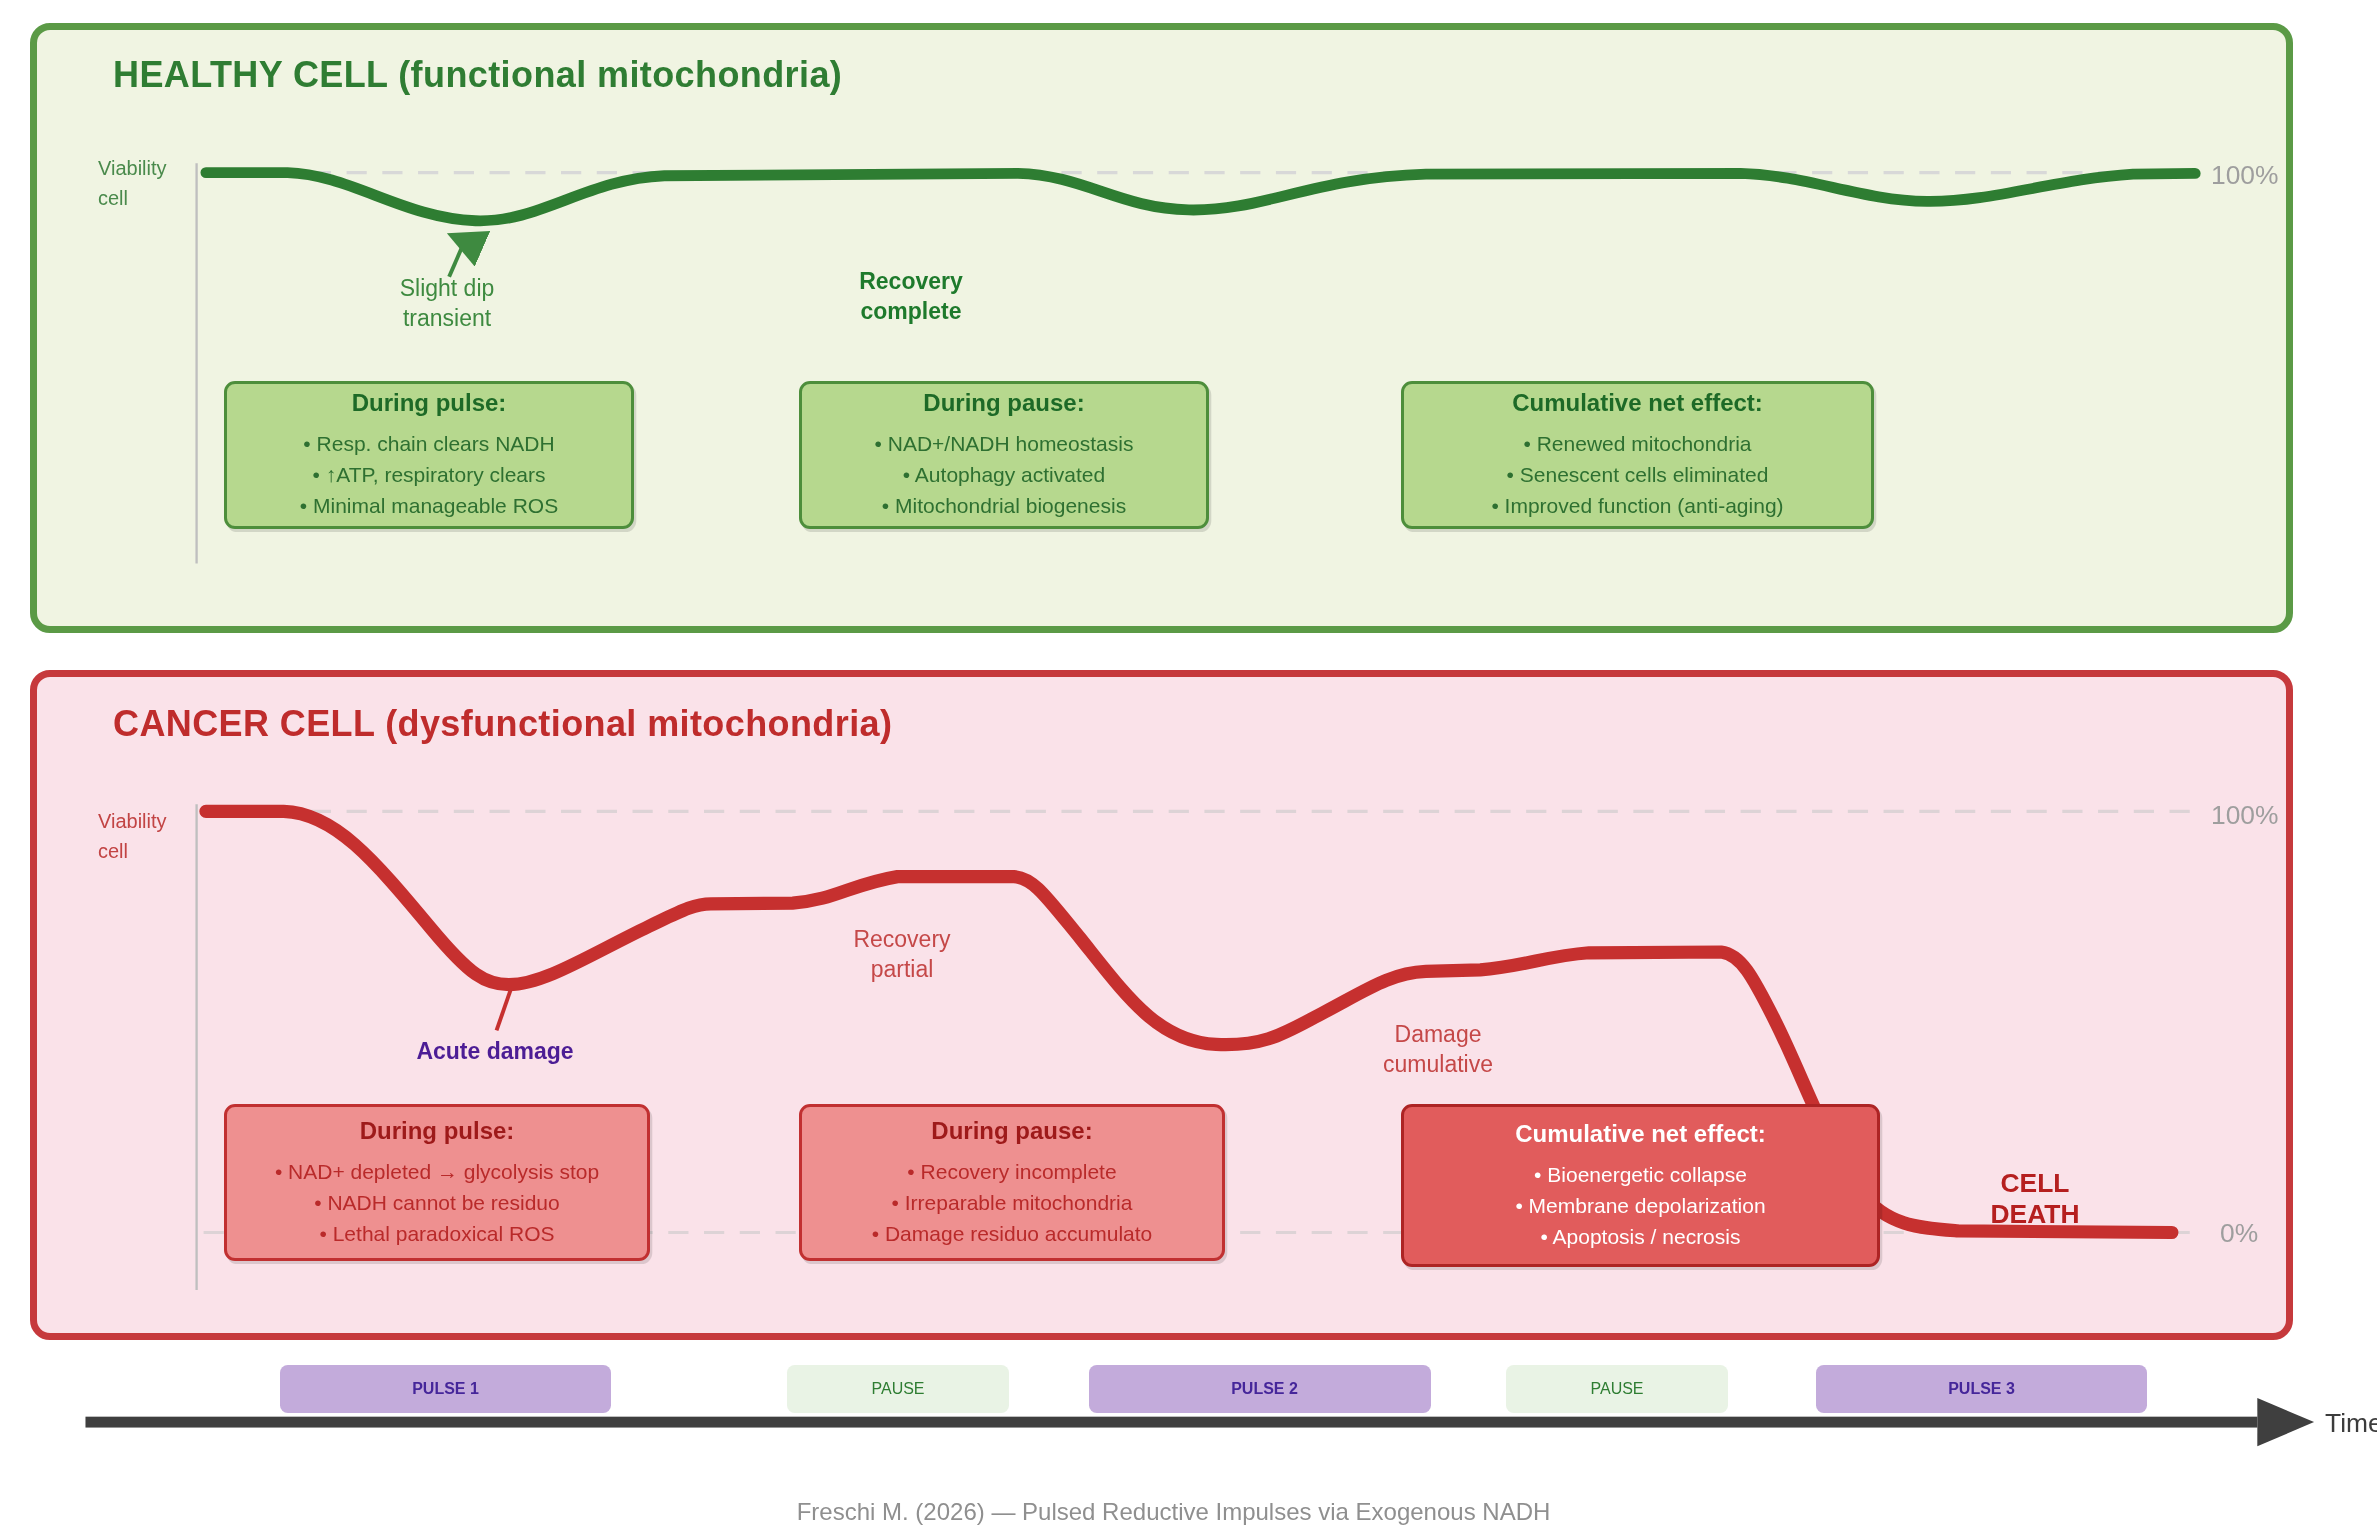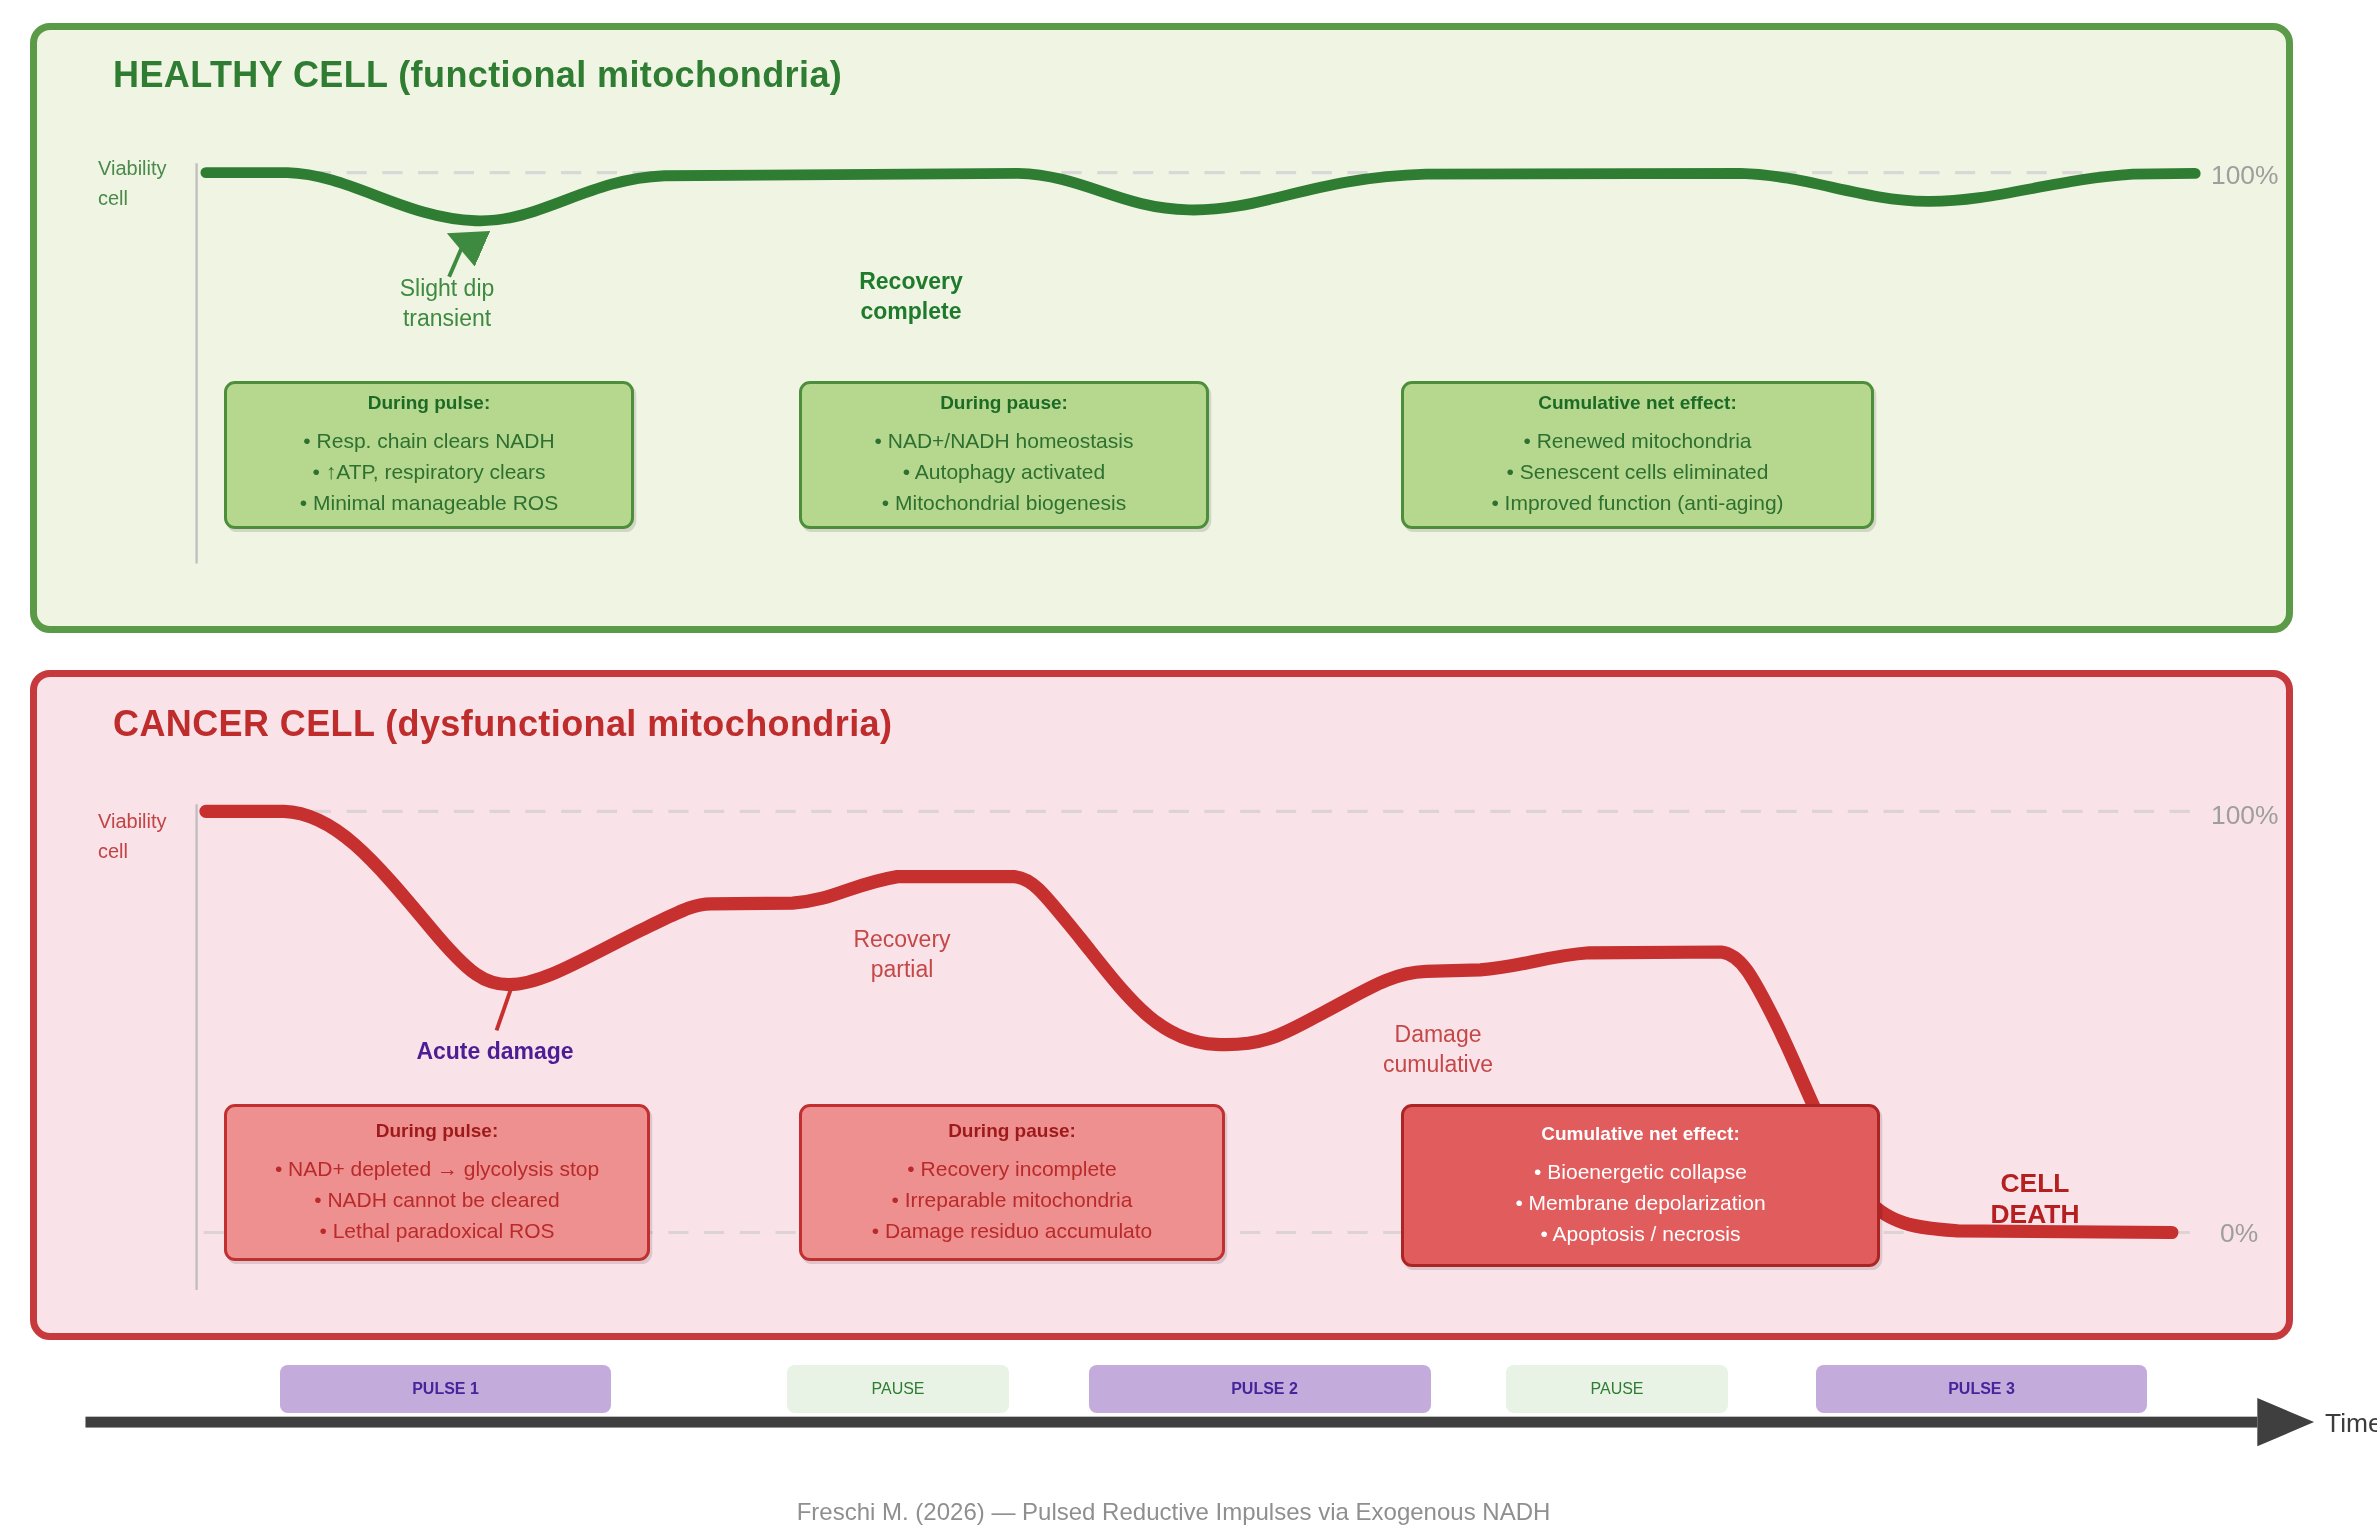--- a/index.html
+++ b/index.html
@@ -14,21 +14,21 @@
   .panel-title.r{color:#bf2c2c;}
   .yaxis-label{font-size:20px;line-height:29.5px;white-space:pre-line;}
   .yaxis-label.g{color:#4a8a4c;}
   .yaxis-label.r{color:#c24444;}
   .tick{font-size:26.4px;color:#9e9e9e;white-space:nowrap;}
   .anno{white-space:pre-line;text-align:center;transform:translateX(-50%);font-size:23px;line-height:29.5px;}
   .box{position:absolute;border-radius:11px;box-sizing:border-box;display:flex;flex-direction:column;align-items:center;justify-content:center;text-align:center;box-shadow:2.3px 3.1px 0 rgba(0,0,0,0.12);z-index:5;}
   .box.green{background:#b6d88e;border:3.9px solid #4d8e3b;}
   .box.red{background:#ee9090;border:3.9px solid #c13031;}
   .box.darkred{background:#e15c5c;border:3.9px solid #ad2424;}
-  .box-title{font-size:19px;font-weight:bold;margin-bottom:11px;}
+  .box-title{font-size:24px;font-weight:bold;margin-bottom:11px;}
   .box-item{font-size:21px;line-height:31px;}
   .box.green .box-title{color:#1d6a27;}
   .box.green .box-item{color:#2e7031;}
   .box.red .box-title{color:#9e1a1a;}
   .box.red .box-item{color:#b92a2a;}
   .box.darkred .box-title{color:#ffffff;}
   .box.darkred .box-item{color:#ffffff;}
   .chip{position:absolute;top:1365px;height:48px;border-radius:7.8px;display:flex;align-items:center;justify-content:center;font-size:16px;z-index:5;}
   .chip.pulse{background:#c3abdb;color:#45269a;font-weight:bold;}
   .chip.pause{background:#e9f3e5;color:#2e7d32;font-weight:500;}
@@ -134,21 +134,21 @@
   <div class="abs anno" style="left:902px;top:925px;color:#c54848;z-index:4;">Recovery
 partial</div>
   <div class="abs anno" style="left:1438px;top:1020px;color:#c54848;z-index:4;">Damage
 cumulative</div>
   <div class="abs anno" style="left:2035px;top:1168px;color:#b51f1f;font-weight:bold;font-size:26.4px;line-height:31px;z-index:5;">CELL
 DEATH</div>
 
   <div class="box red" style="left:224px;top:1104px;width:426px;height:157px;">
     <div class="box-title">During pulse:</div>
     <div class="box-item">• NAD+ depleted → glycolysis stop</div>
-    <div class="box-item">• NADH cannot be cleared</div>
+    <div class="box-item">• NADH cannot be residuo</div>
     <div class="box-item">• Lethal paradoxical ROS</div>
   </div>
   <div class="box red" style="left:799px;top:1104px;width:426px;height:157px;">
     <div class="box-title">During pause:</div>
     <div class="box-item">• Recovery incomplete</div>
     <div class="box-item">• Irreparable mitochondria</div>
     <div class="box-item">• Damage residuo accumulato</div>
   </div>
   <div class="box darkred" style="left:1401px;top:1104px;width:479px;height:163px;">
     <div class="box-title">Cumulative net effect:</div>

